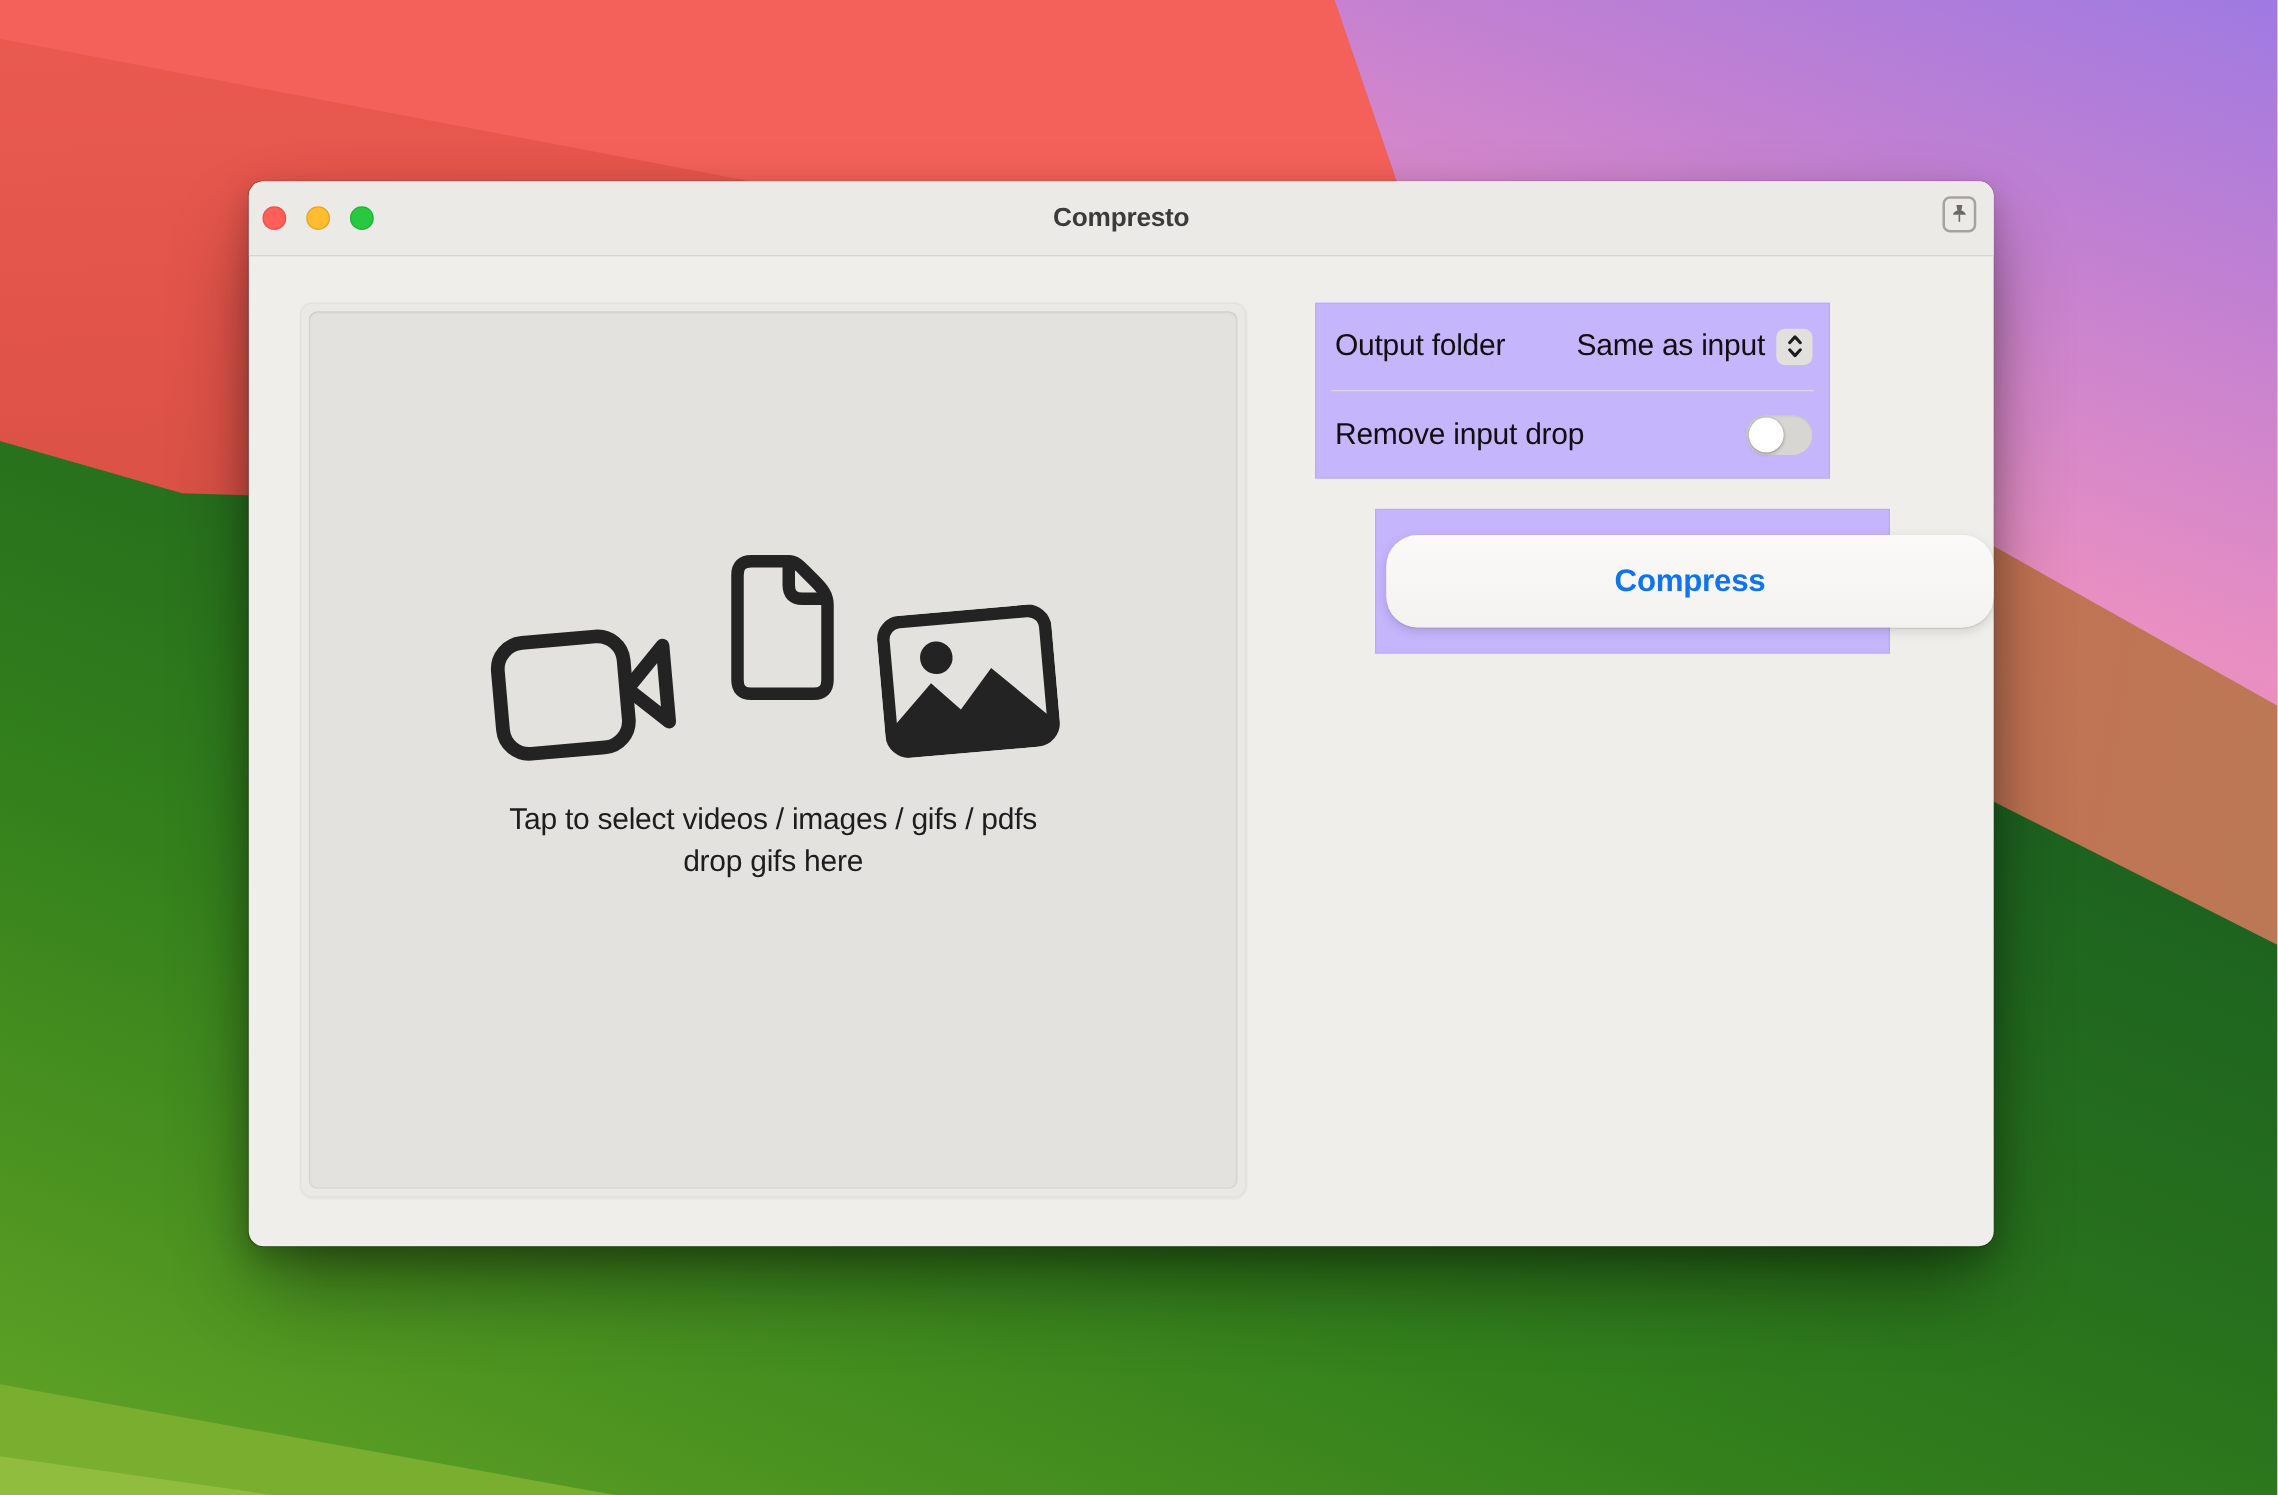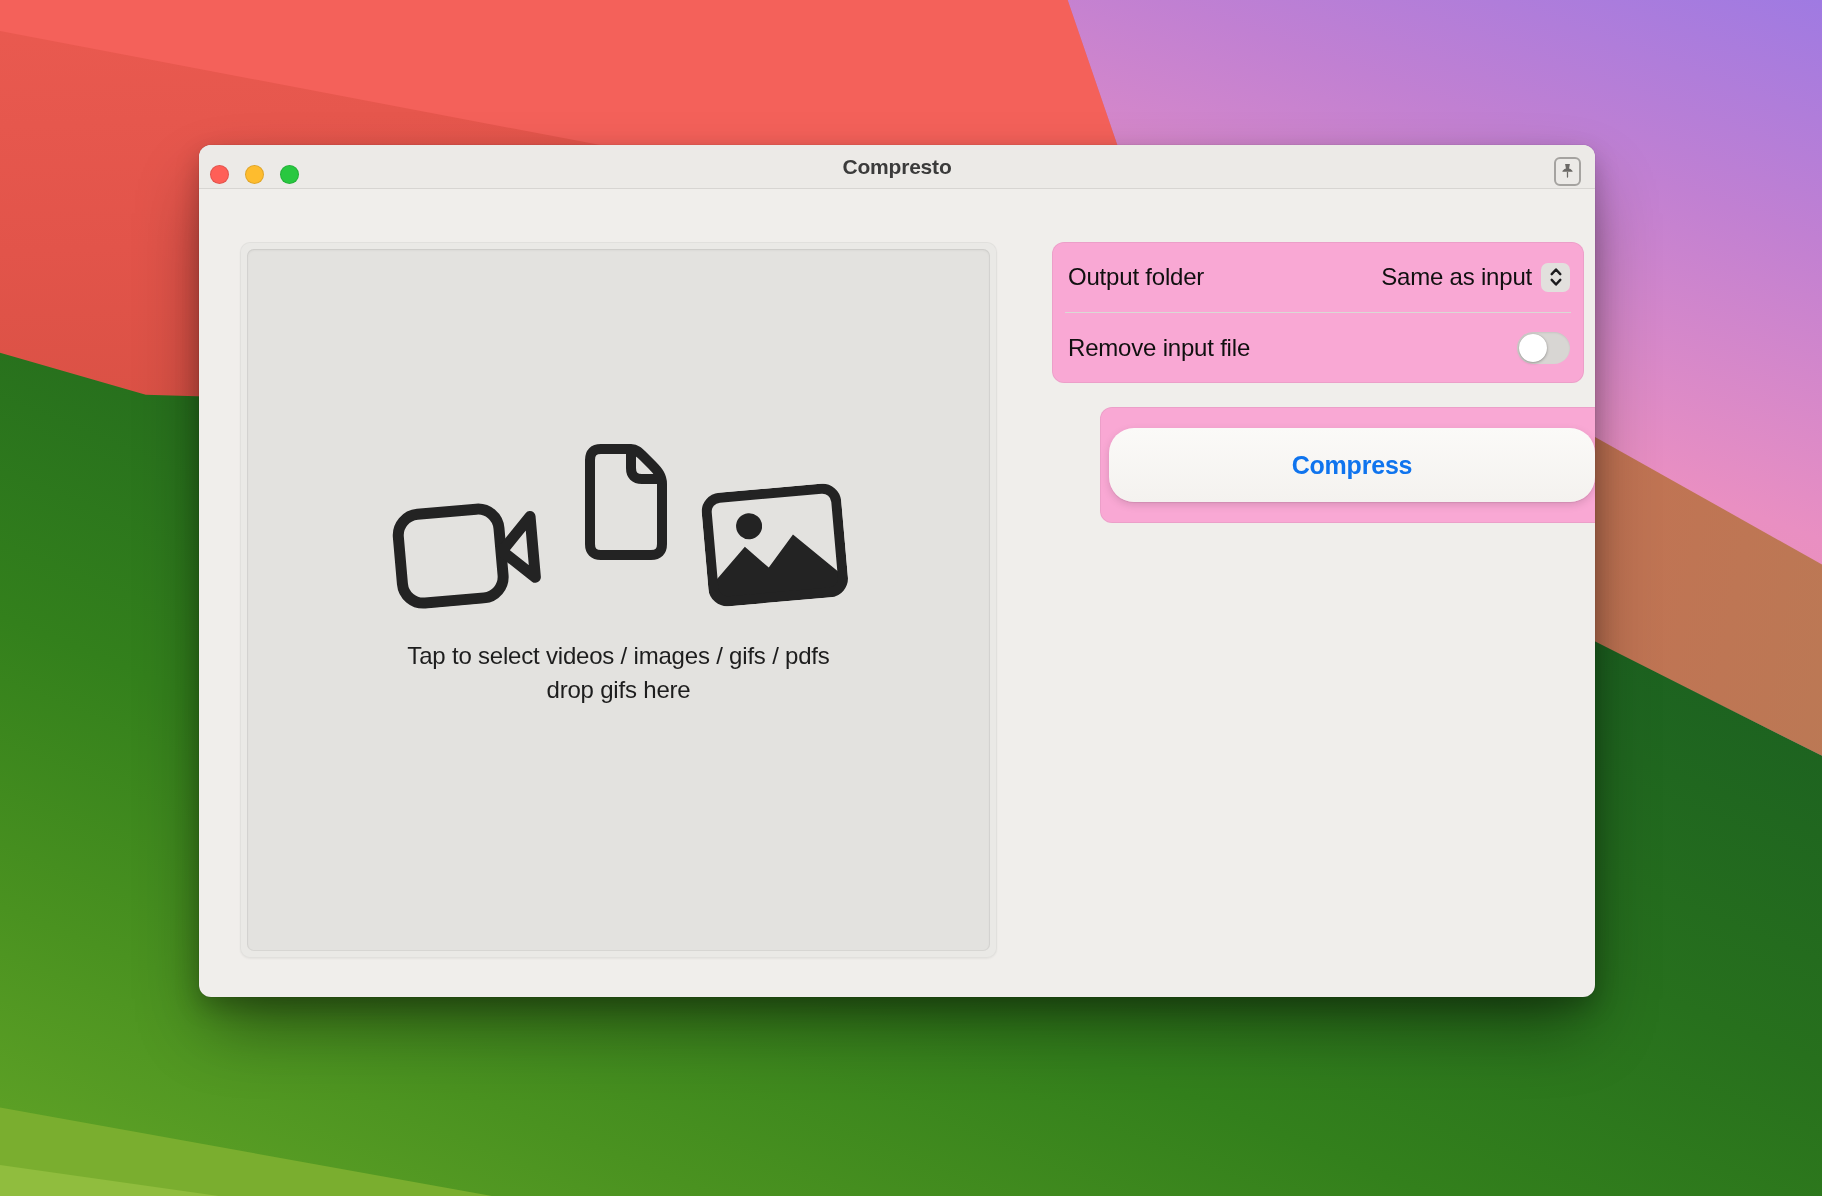--- a/index.html
+++ b/index.html
@@ -21,21 +21,21 @@
               clip-path:polygon(0 29.5%,8% 33%,30% 34%,60% 38%,87.5% 53.6%,100% 63.2%,100% 100%,0 100%); }
   .wp-band-a { background:#7aae2f; clip-path:polygon(0 92.6%,27% 100%,0 100%); }
   .wp-band-b { background:#90bd3e; clip-path:polygon(0 97.4%,12% 100%,0 100%); }
 
   
   .window { position:absolute; left:199px; top:145px; width:1396px; height:852px;
             background:#f0eeeb; border-radius:12px;
             box-shadow:0 35px 70px -10px rgba(0,0,0,.45), 0 10px 25px rgba(0,0,0,.22), 0 0 1px rgba(0,0,0,.35);
             overflow:hidden; }
 
-  .titlebar { position:absolute; left:0; top:0; right:0; height:44px; background:#eceae7;
+  .titlebar { position:absolute; left:0; top:0; right:0; height:60px; background:#eceae7;
               border-bottom:1px solid #d7d5d2; display:flex; align-items:center; }
   .traffic { position:absolute; left:11px; top:0; height:58px; display:flex; align-items:center; gap:16px; }
   .light { width:19px; height:19px; border-radius:50%; box-shadow:inset 0 0 0 1px rgba(0,0,0,.12); cursor:default; }
   .win-title { position:absolute; left:0; right:0; text-align:center; font-size:21px; font-weight:700;
                color:#3b3b3b; letter-spacing:-.2px; }
   .pin-btn { position:absolute; right:14px; top:12px; width:27px; height:29px; border:2px solid #a5a3a0;
              border-radius:6px; display:flex; align-items:center; justify-content:center; background:transparent; }
 
   
   .dropzone { position:absolute; left:41px; top:97px; width:757px; height:716px;
@@ -44,21 +44,21 @@
   .dz-well { position:absolute; inset:7px; background:#e3e2df; border-radius:7px;
              box-shadow:inset 0 1px 3px rgba(0,0,0,.07), inset 0 0 0 1px rgba(0,0,0,.045); }
   .dz-icon { position:absolute; }
   .dz-icon.video { left:153px; top:255px; transform:rotate(-5deg); }
   .dz-icon.doc   { left:338px; top:200px; }
   .dz-icon.photo { left:465px; top:246px; transform:rotate(-5deg); }
   .dz-text { position:absolute; left:0; right:0; top:397px; text-align:center;
              font-size:24px; font-weight:500; color:#1d1d1d; line-height:34px; letter-spacing:-.2px; }
 
   
-  .card { position:absolute; left:853px; width:532px; background:#f9a8d4; border-radius:12px;
+  .card { position:absolute; left:853px; width:412px; background:#c4b5fd; border-radius:0;
           box-shadow:inset 0 0 0 1px rgba(0,0,0,.05); }
   .settings-card { top:97px; height:141px; }
   .compress-card { top:262px; height:116px;margin-left:48px; }
 
   .srow { height:70px; display:flex; align-items:center; justify-content:space-between;
           padding:0 14px 0 16px; }
   .srow-label { font-size:24px; color:#101010; letter-spacing:-.2px; }
   .divider { height:1px; background:#dbd9d5; margin:0 13px; }
   .popup { display:flex; align-items:center; gap:9px; cursor:default; }
   .popup-value { font-size:24px; color:#101010; letter-spacing:-.2px;margin-left:26px; }
@@ -153,21 +153,21 @@
           <span class="stepper">
             <svg width="20" height="22" viewBox="0 0 28 30">
               <path d="M8 11 L14 4.5 L20 11" fill="none" stroke="#1c1c1e" stroke-width="3.4" stroke-linecap="round" stroke-linejoin="round"></path>
               <path d="M8 19 L14 25.5 L20 19" fill="none" stroke="#1c1c1e" stroke-width="3.4" stroke-linecap="round" stroke-linejoin="round"></path>
             </svg>
           </span>
         </span>
       </div>
       <div class="divider"></div>
       <div class="srow">
-        <span class="srow-label">Remove input file</span>
+        <span class="srow-label">Remove input drop</span>
         <span class="toggle">
           <span class="knob"></span>
         </span>
       </div>
     </div>
 
     <div class="card compress-card">
       <button class="compress-btn" style="color: rgb(15, 116, 238);">Compress</button>
     </div>
 

